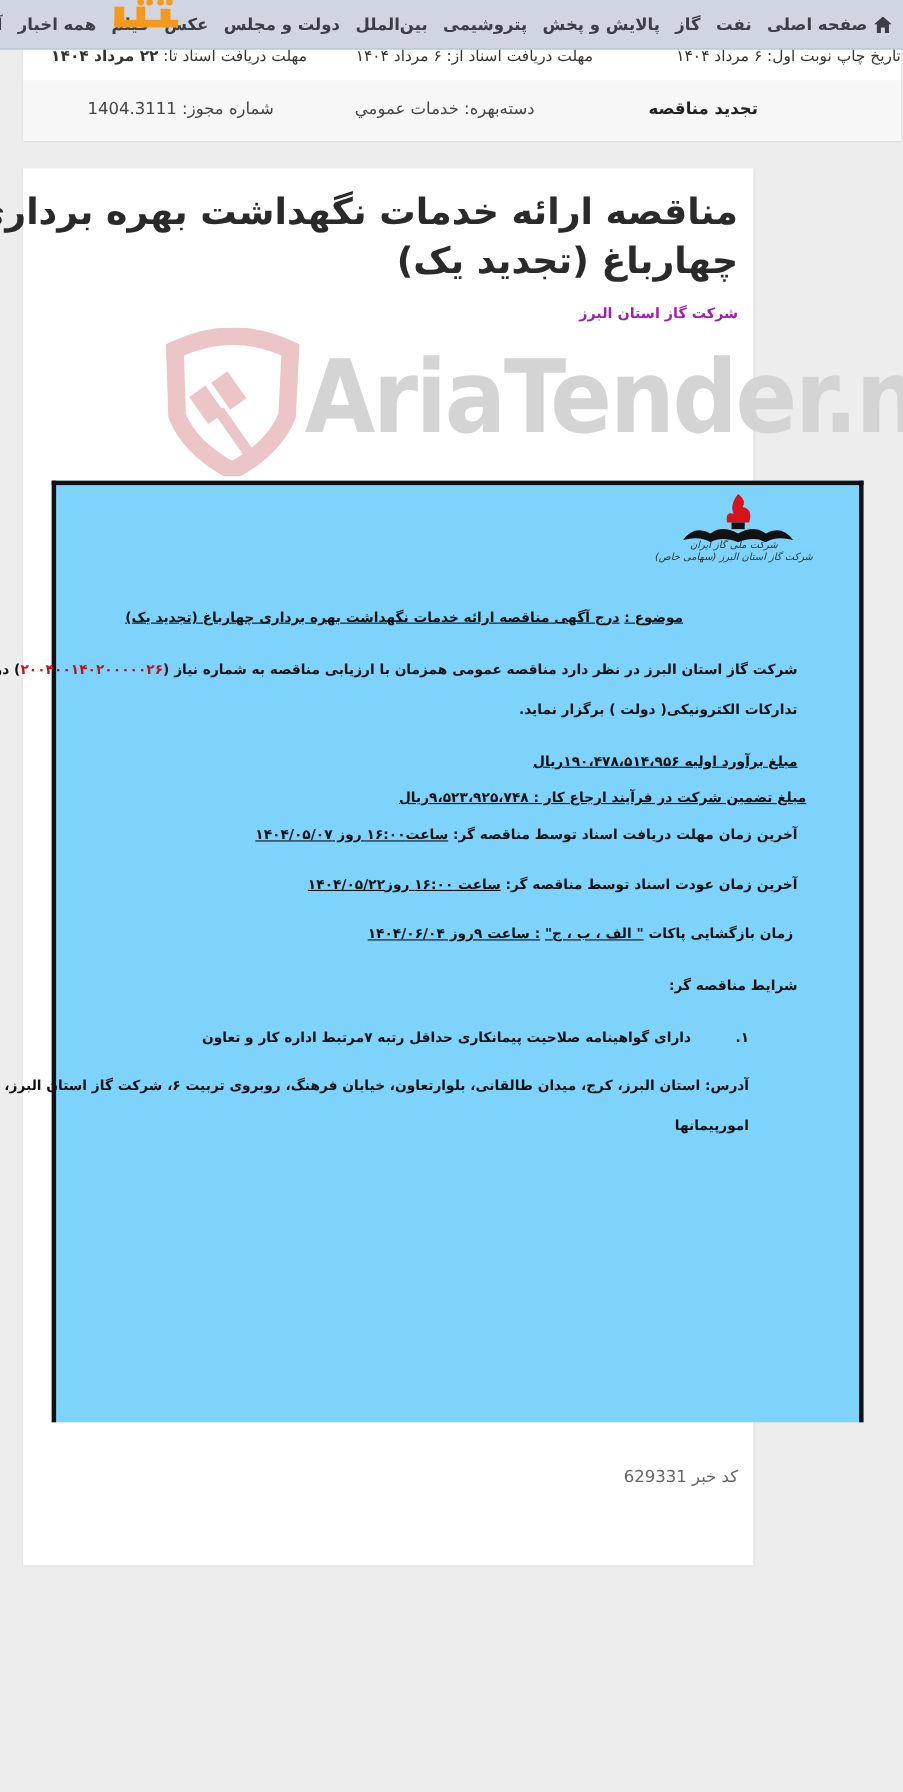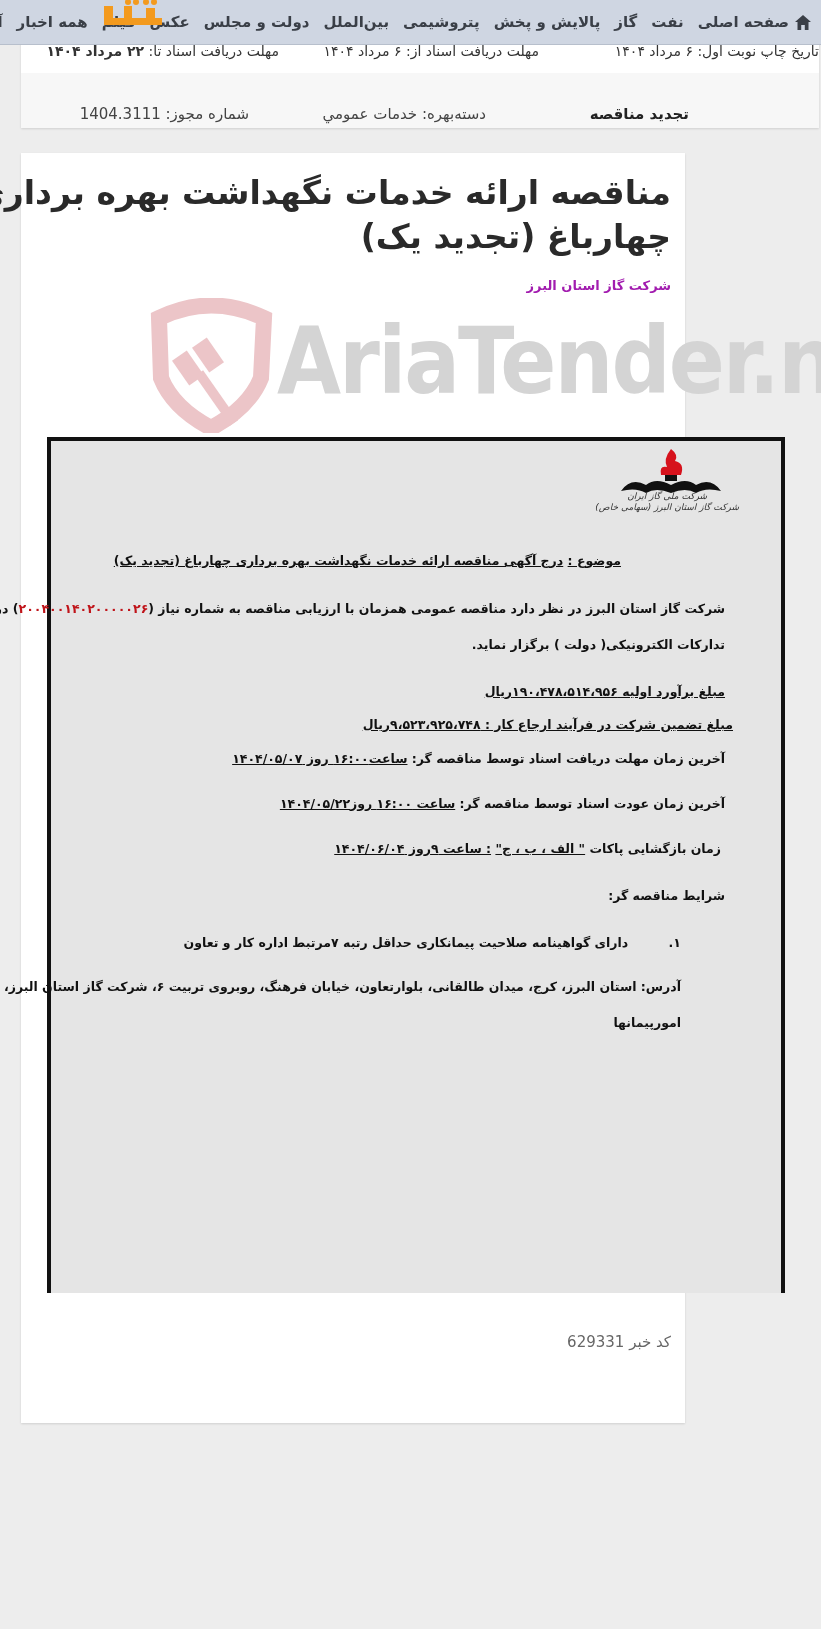--- a/index.html
+++ b/index.html
@@ -8,31 +8,31 @@
 
   .navbar { position: absolute; top: 0; left: 0; width: 821px; height: 45px; background: #cfd6e2; border-bottom: 1px solid #b7bfcc; z-index: 10; direction: rtl; display: flex; align-items: center; padding-right: 10px; white-space: nowrap; overflow: hidden; }
   .nav-item { font-size: 15px; font-weight: bold; color: #3a3f47; margin-left: 14px; display: flex; align-items: center; }
   .home-icon { width: 16px; height: 15px; margin-left: 6px; }
   .nav-logo { position: absolute; left: 100px; top: -2px; width: 66px; height: 30px; z-index: 11; }
 
   .meta-card { position: absolute; top: 28px; left: 21px; width: 798px; height: 100px; background: #fff; box-shadow: 0 1px 2px rgba(0,0,0,0.12); }
   .meta-row1 { position: absolute; top: 15px; left: 0; right: 0; height: 20px; direction: rtl; font-size: 14px; color: #333; }
   .meta-row1 span { position: absolute; top: 0; white-space: nowrap; }
   .meta-row2 { position: absolute; top: 45px; left: 0; right: 0; height: 55px; background: #f7f7f7; direction: rtl; font-size: 15px; }
-  .meta-row2 span { position: absolute; top: 32px; white-space: nowrap; color: #444; margin-left: 45px; }
+  .meta-row2 span { position: absolute; top: 17px; white-space: nowrap; color: #444; margin-left: 45px; }
   .meta-row2 .renew { font-weight: bold; color: #222; }
 
   .main-card { position: absolute; top: 153px; left: 21px; width: 664px; height: 1270px; background: #fff; box-shadow: 0 1px 2px rgba(0,0,0,0.12); }
   .title { position: absolute; top: 18px; right: 14px; width: 720px; direction: rtl; text-align: right; font-size: 33px; font-weight: bold; line-height: 44px; color: #2a2a2a; }
   .org { position: absolute; top: 125px; right: 14px; direction: rtl; font-size: 13px; font-weight: bold; color: #a21caf; }
 
   .watermark { position: absolute; top: 145px; left: 128px; width: 620px; height: 135px; }
   .wm-text { position: absolute; left: 128px; top: 10px; font-size: 92px; font-family: "DejaVu Sans Condensed", "DejaVu Sans", sans-serif; font-weight: bold; color: #d4d4d4; letter-spacing: -2px; }
 
-  .doc-box { position: absolute; top: 284px; left: 26px; width: 738px; height: 856px; border: 4px solid #111; border-bottom: none; background: #e5e5e5; direction: rtl; font-family: "DejaVu Sans", sans-serif; font-weight: bold; color: #111; font-size: 12.5px; }
+  .doc-box { position: absolute; top: 284px; left: 26px; width: 738px; height: 856px; border: 4px solid #111; border-bottom: none; background: #7dd3fc; direction: rtl; font-family: "DejaVu Sans", sans-serif; font-weight: bold; color: #111; font-size: 12.5px; }
   .doc-line { position: absolute; white-space: nowrap; }
   .u { text-decoration: underline; }
   .red { color: #c0141a; }
   .logo-gas { position: absolute; top: 6px; right: 40px; width: 140px; height: 68px; }
   .logo-caption { position: absolute; top: 50px; right: 42px; font-size: 9px; font-weight: normal; font-style: italic; color: #333; text-align: center; line-height: 11px; }
 
   .news-code { position: absolute; top: 1180px; right: 14px; direction: rtl; font-size: 15px; color: #666; }
 </style>
 </head>
 <body>

